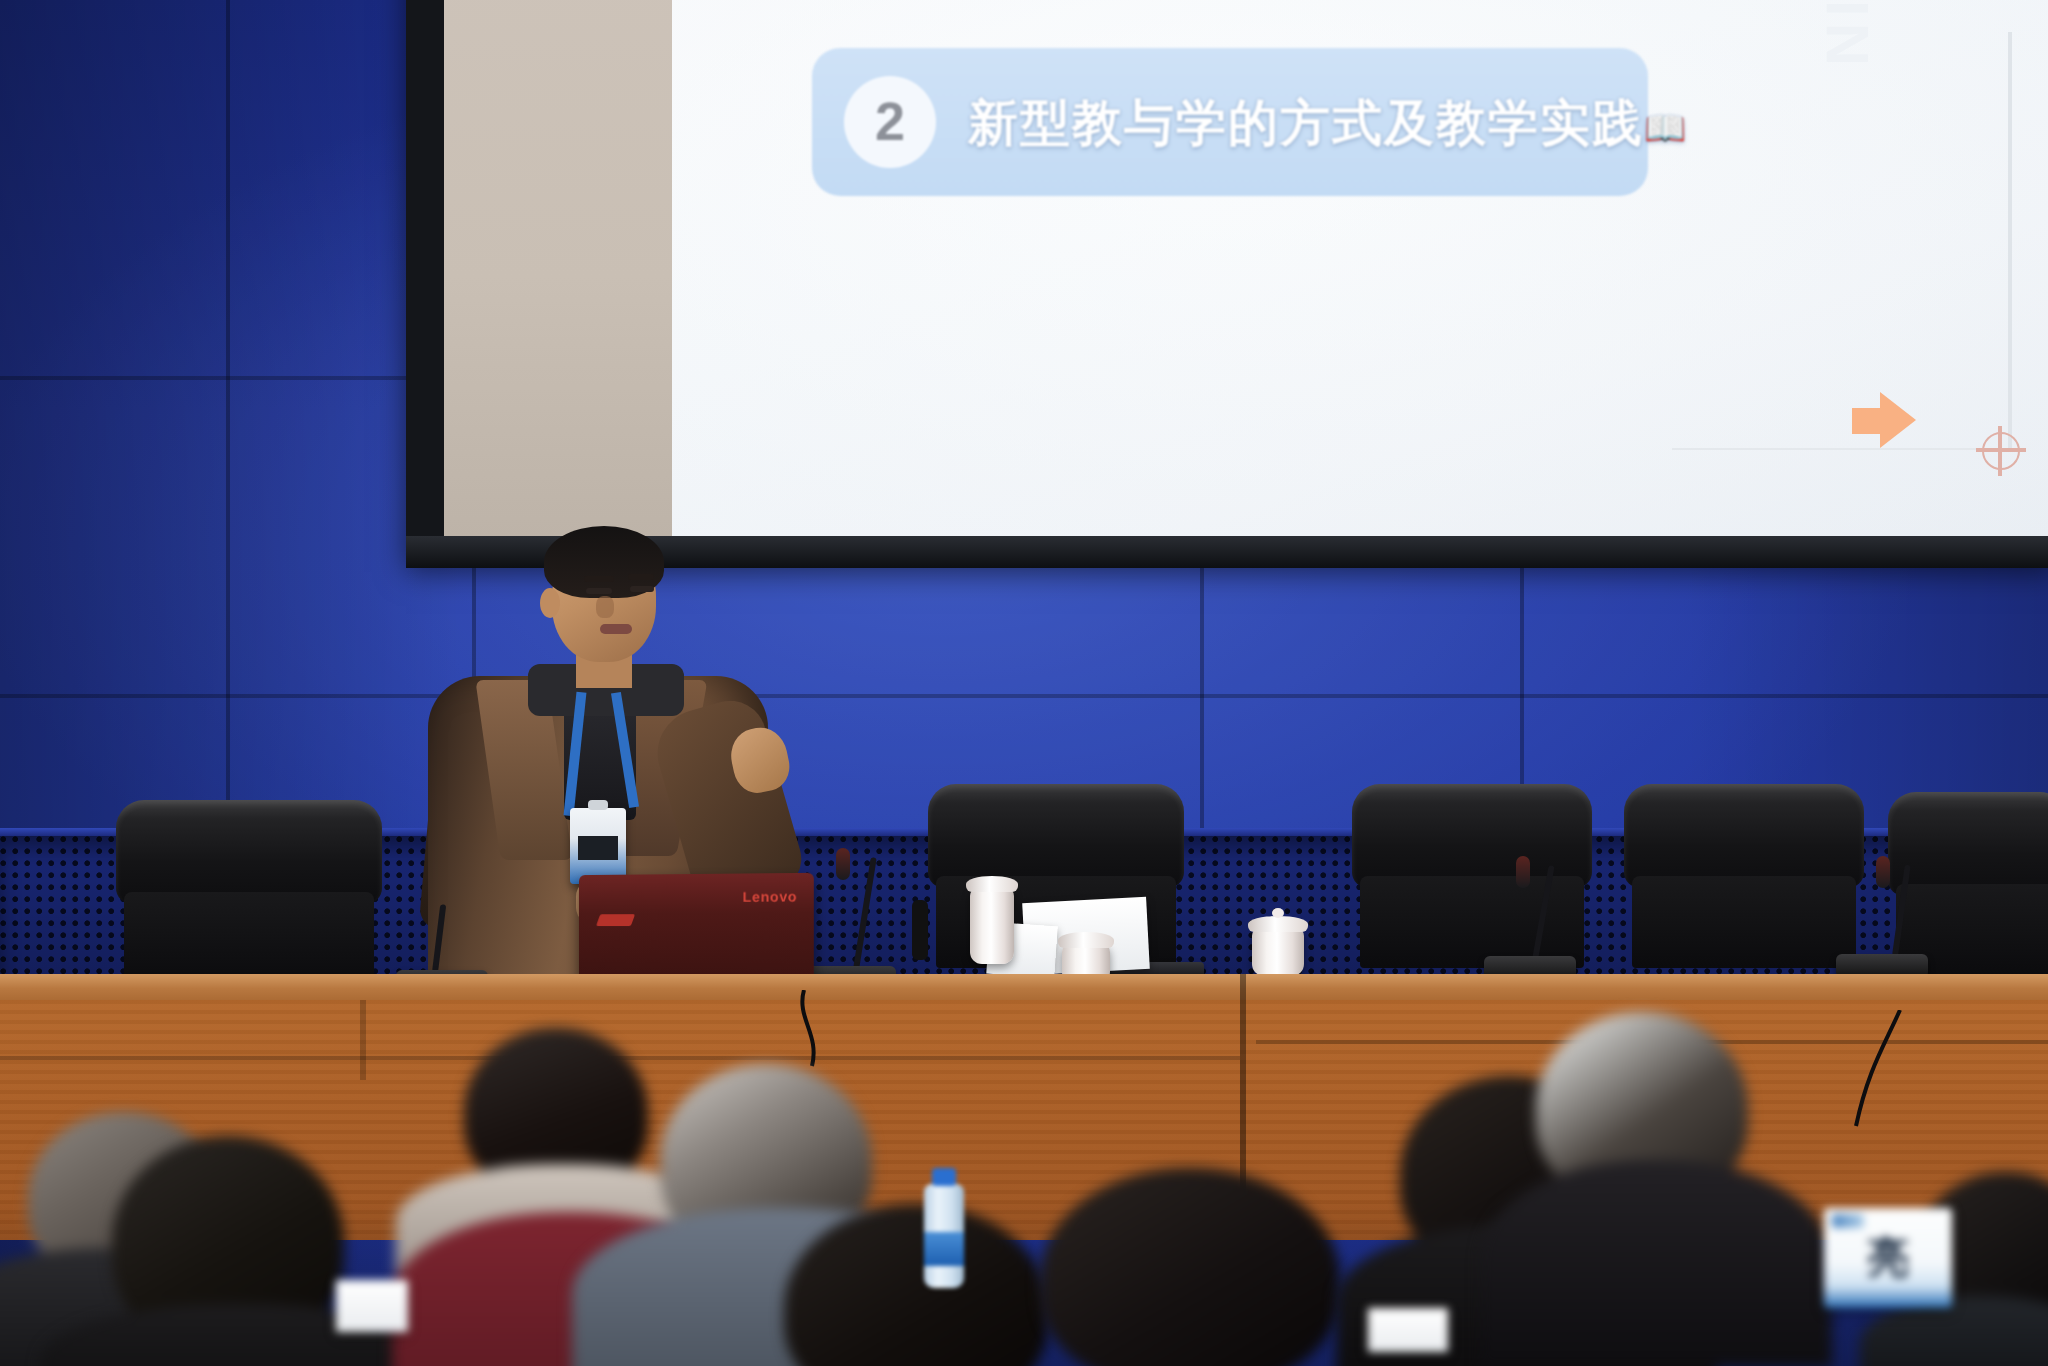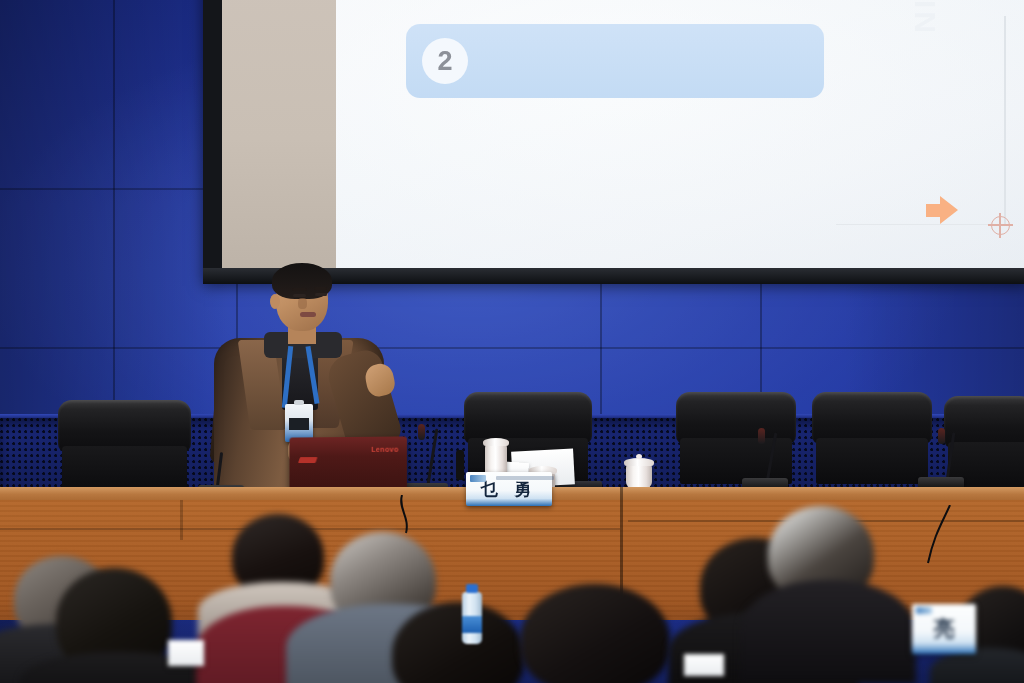--- a/index.html
+++ b/index.html
@@ -249,20 +249,23 @@
 
   <div class="screen-frame"></div>
   <div class="screen-dark-strip"></div>
   <div class="screen-lit">
     <div class="screen-vignette"></div>
 
     <div class="nis-mark">NIS</div>
 
     <div class="slide-banner">
       <div class="slide-num">2</div>
+      <div class="slide-title">
+        <span>新型教与学的方式及教学实践</span><span class="book">📖</span>
+      </div>
     </div>
 
     <div class="slide-vline"></div>
     <div class="slide-hline"></div>
     <div class="slide-cross"></div>
     <div class="slide-arrow-tail"></div>
     <div class="slide-arrow"></div>
   </div>
   <div class="screen-bottom-bar"></div>
 
@@ -354,25 +357,20 @@
 
   <div class="table-edge-hi"></div>
   <div class="table-top"></div>
   <div class="table-front"></div>
   <div class="table-groove" style="left:0;top:528px;width:620px;"></div>
   <div class="table-groove" style="left:628px;top:520px;width:396px;"></div>
   <div class="table-seam" style="left:620px;"></div>
   <div class="table-seam" style="left:180px;height:40px;top:500px;opacity:.5;"></div>
   <div class="table-shadow"></div>
 
-  <div class="plate" style="left:466px;top:472px;width:86px;height:34px;font-size:17px;letter-spacing:6px;">
-    <div class="plate-logo"></div>
-    <div class="plate-sub"></div>
-    <span>乜 勇</span>
-  </div>
 
   <svg style="position:absolute;left:396px;top:495px;width:40px;height:40px;">
     <path d="M6 0 C 2 14, 14 22, 10 38" stroke="#0d0d0f" stroke-width="2" fill="none"></path>
   </svg>
   <svg style="position:absolute;left:920px;top:505px;width:40px;height:60px;">
     <path d="M30 0 C 22 18, 14 30, 8 58" stroke="#0d0d0f" stroke-width="2" fill="none"></path>
   </svg>
 
   <div class="blurlayer2">
     <div class="head" style="left:14px;top:556px;width:96px;height:86px;

